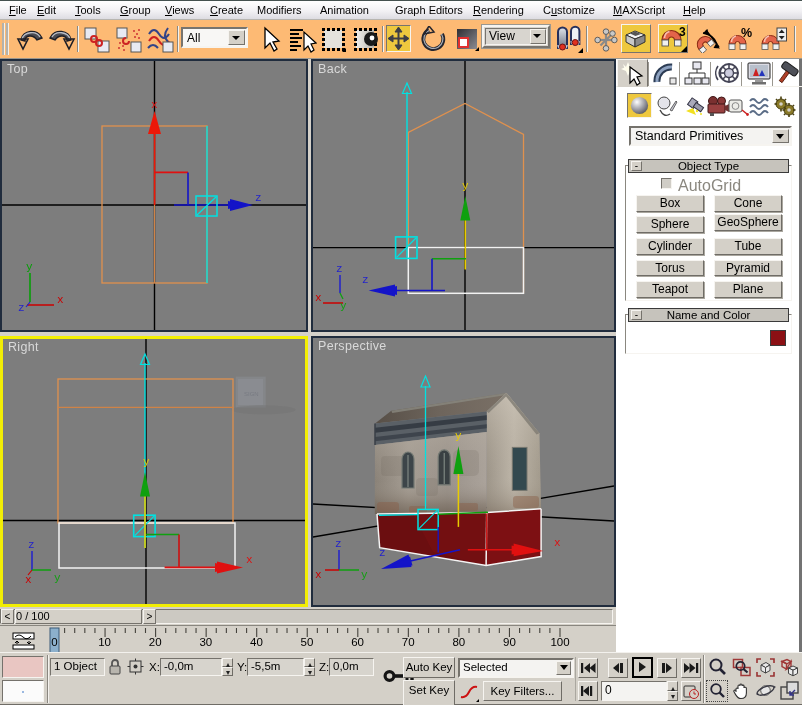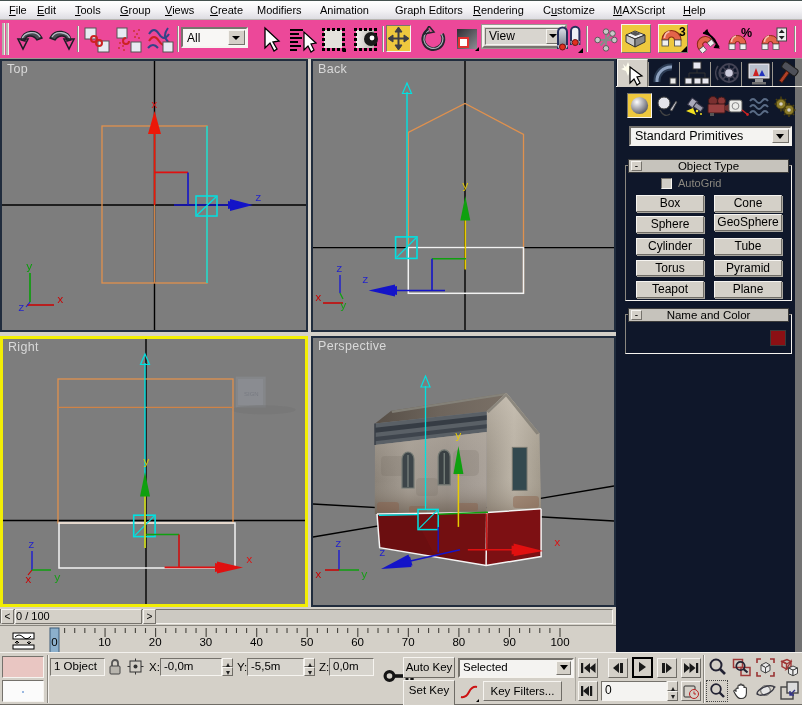--- a/index.html
+++ b/index.html
@@ -29,21 +29,21 @@
     <span class="a" style="left:210px;top:0"><u>C</u>reate</span>
     <span class="a" style="left:257px;top:0">Modifiers</span>
     <span class="a" style="left:320px;top:0">Animation</span>
     <span class="a" style="left:395px;top:0">Graph Editors</span>
     <span class="a" style="left:473px;top:0"><u>R</u>endering</span>
     <span class="a" style="left:543px;top:0">C<u>u</u>stomize</span>
     <span class="a" style="left:613px;top:0"><u>M</u>AXScript</span>
     <span class="a" style="left:683px;top:0"><u>H</u>elp</span>
 </div>
 
-<div id="toolbar" class="a" style="left:0;top:20px;width:802px;height:39px;background:#ec4899;border-bottom:1px solid #9a978f">
+<div id="toolbar" class="a" style="left:0;top:20px;width:802px;height:39px;background:#fdba74;border-bottom:1px solid #9a978f">
   <div class="a" style="left:2px;top:3px;width:3px;height:32px;border-left:2px solid #b5b2ab;border-right:1px solid #f2f0ea"></div>
   <div class="a" style="left:6px;top:3px;width:3px;height:32px;border-left:2px solid #b5b2ab;border-right:1px solid #f2f0ea"></div>
 
   <svg class="a" style="left:16px;top:6px" width="30" height="26" viewBox="0 0 30 26">
     <path d="M5 14 C6 4 22 2 26 12 L21 14 C17 8 9 9 9 15 Z" fill="#4a4a52" stroke="#1e1e26" stroke-width="1.4"></path>
     <path d="M6 13 C8 6 20 4 24 11" stroke="#b8bcc6" stroke-width="1.4" fill="none"></path>
     <path d="M2 13 L12 13 L7 23 Z" fill="none" stroke="#1e1e26" stroke-width="1.6"></path>
   </svg>
   <svg class="a" style="left:46px;top:6px" width="30" height="26" viewBox="0 0 30 26">
     <path d="M25 14 C24 4 8 2 4 12 L9 14 C13 8 21 9 21 15 Z" fill="#4a4a52" stroke="#1e1e26" stroke-width="1.4"></path>
@@ -185,21 +185,21 @@
         <linearGradient id="scg" x1="0" y1="0" x2="1" y2="1">
           <stop offset="0" stop-color="#2e2e34"></stop>
           <stop offset="1" stop-color="#8c8c92"></stop>
         </linearGradient>
       </defs>
     <rect x="2" y="2" width="20" height="20" fill="url(#scg)"></rect>
     <rect x="4" y="11" width="9" height="9" fill="#fff" stroke="#e03030" stroke-width="2"></rect>
     <path d="M20 24 l4 0 l0 -4 z" fill="#000"></path>
   </svg>
 
-  <div class="a" style="left:482px;top:5px;width:84px;height:23px;background:#d8d5cf;border:2px solid;border-color:#f6f4f0 #77746e #77746e #f6f4f0;box-shadow:0 0 0 1px #9a978f">
+  <div class="a" style="left:482px;top:5px;width:68px;height:23px;background:#d8d5cf;border:2px solid;border-color:#f6f4f0 #77746e #77746e #f6f4f0;box-shadow:0 0 0 1px #9a978f">
     <div class="a" style="left:1px;top:1px;right:1px;bottom:1px;background:#d8d5cf;border:1px solid;border-color:#77746e #f6f4f0 #f6f4f0 #77746e"></div>
     <span style="font-size:12px;position:absolute;left:5px;top:2px">View</span>
     <div class="raised a" style="right:2px;top:2px;width:16px;height:15px"></div>
     <div class="a" style="right:7px;top:7px;width:0;height:0;border:4px solid transparent;border-top:4px solid #000"></div>
   </div>
 
   <svg class="a" style="left:555px;top:5px" width="28" height="30" viewBox="0 0 28 30">
     <path d="M3 24 L3 7 a4.5 4.5 0 0 1 9 0 L12 24" fill="url(#mirg)" stroke="#26305c" stroke-width="2"></path>
     <defs>
         <linearGradient id="mirg" x1="0" y1="0" x2="0" y2="1">
@@ -484,21 +484,21 @@
     <line x1="26" y1="232" x2="12" y2="232" stroke="#cc0000" stroke-width="1.5"></line>
     <line x1="26" y1="232" x2="46" y2="232" stroke="#0fa00f" stroke-width="1.5"></line>
     <text x="22" y="209" fill="#2222cc">z</text>
     <text x="2" y="240" fill="#cc0000">x</text>
     <text x="48" y="240" fill="#0fa00f">y</text>
   </g>
 </svg>
 <div class="vpl">Perspective</div>
 </div>
 
-<div id="panel" class="a" style="left:616px;top:59px;width:186px;height:594px;background:#0f172a;border-right:7px solid #737373">
+<div id="panel" class="a" style="left:616px;top:59px;width:186px;height:594px;background:#ffffff;border-right:3px solid #737373">
 
   <div class="a" style="left:0;top:0;width:186px;height:28px;border-bottom:1px solid #f2f0ea"></div>
   <div class="a" style="left:32px;top:3px;width:1px;height:24px;background:#9a978f"></div>
   <div class="a" style="left:63px;top:3px;width:1px;height:24px;background:#9a978f"></div>
   <div class="a" style="left:94px;top:3px;width:1px;height:24px;background:#9a978f"></div>
   <div class="a" style="left:125px;top:3px;width:1px;height:24px;background:#9a978f"></div>
   <div class="a" style="left:156px;top:3px;width:1px;height:24px;background:#9a978f"></div>
   <div class="a" style="left:1px;top:0;width:31px;height:28px;border:1px solid;border-color:#f6f4f0 #75726c transparent #f6f4f0;background:#d4d0c8"></div>
   <svg class="a" style="left:4px;top:2px" width="26" height="25" viewBox="0 0 26 25">
     <g fill="#fffef0">
@@ -637,21 +637,21 @@
   <div class="a" style="left:13px;top:67px;width:163px;height:20px;background:#f4f3f1;border:2px solid;border-color:#75726c #f6f4f0 #f6f4f0 #75726c">
     <span style="font-size:12.5px;position:absolute;left:4px;top:1px">Standard Primitives</span>
     <div class="raised a" style="right:1px;top:1px;width:17px;height:14px;background:#d4d0c8"></div>
     <div class="a" style="right:6px;top:6px;width:0;height:0;border:4px solid transparent;border-top:5px solid #000"></div>
   </div>
 
   <div class="a" style="left:9px;top:106px;width:167px;height:136px;border:1px solid;border-color:#8a877f #f6f4f0 #f6f4f0 #8a877f"></div>
   <div class="a" style="left:12px;top:100px;width:161px;height:14px;background:#c6c3bc;border:1px solid #3a3a3a;font-size:11.5px;text-align:center;line-height:12px;color:#000">Object Type</div>
   <div class="a" style="left:15px;top:102px;width:11px;height:10px;background:#d4d0c8;border:1px solid;border-color:#f6f4f0 #75726c #75726c #f6f4f0;font-size:10px;line-height:8px;text-align:center">-</div>
   <div class="a" style="left:45px;top:119px;width:11px;height:11px;background:#d0cdc6;border:1px solid;border-color:#75726c #f6f4f0 #f6f4f0 #75726c"></div>
-  <div class="a" style="left:62px;top:118px;font-size:11px;color:#8a877f">AutoGrid</div>
+  <div class="a" style="left:62px;top:118px;font-size:16px;color:#8a877f">AutoGrid</div>
   <div class="pbtn a" style="left:20px;top:136px">Box</div>
   <div class="pbtn a" style="left:98px;top:136px">Cone</div>
   <div class="pbtn a" style="left:20px;top:157px">Sphere</div>
   <div class="pbtn a" style="left:98px;top:155px">GeoSphere</div>
   <div class="pbtn a" style="left:20px;top:179px">Cylinder</div>
   <div class="pbtn a" style="left:98px;top:179px">Tube</div>
   <div class="pbtn a" style="left:20px;top:200.5px">Torus</div>
   <div class="pbtn a" style="left:98px;top:200.5px">Pyramid</div>
   <div class="pbtn a" style="left:20px;top:222px">Teapot</div>
   <div class="pbtn a" style="left:98px;top:222px">Plane</div>

